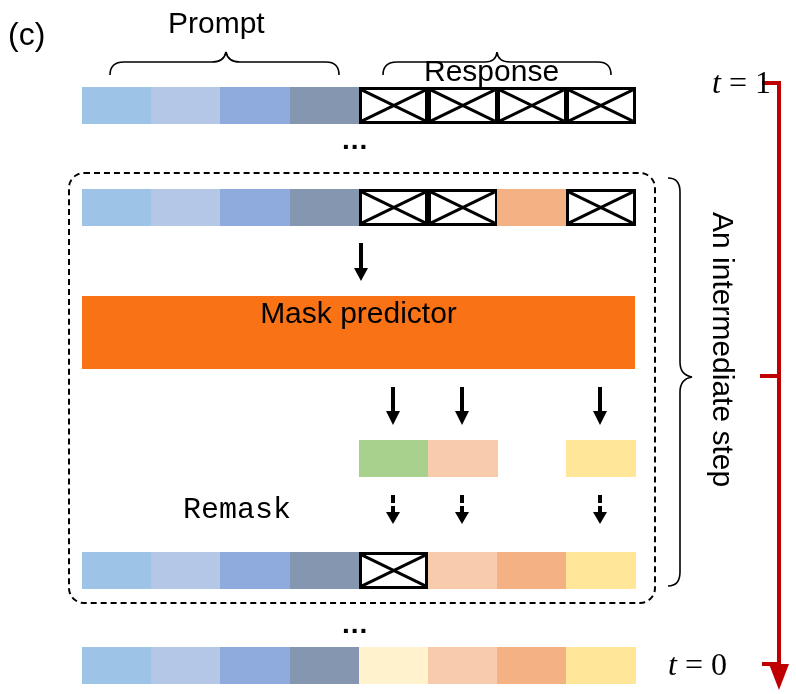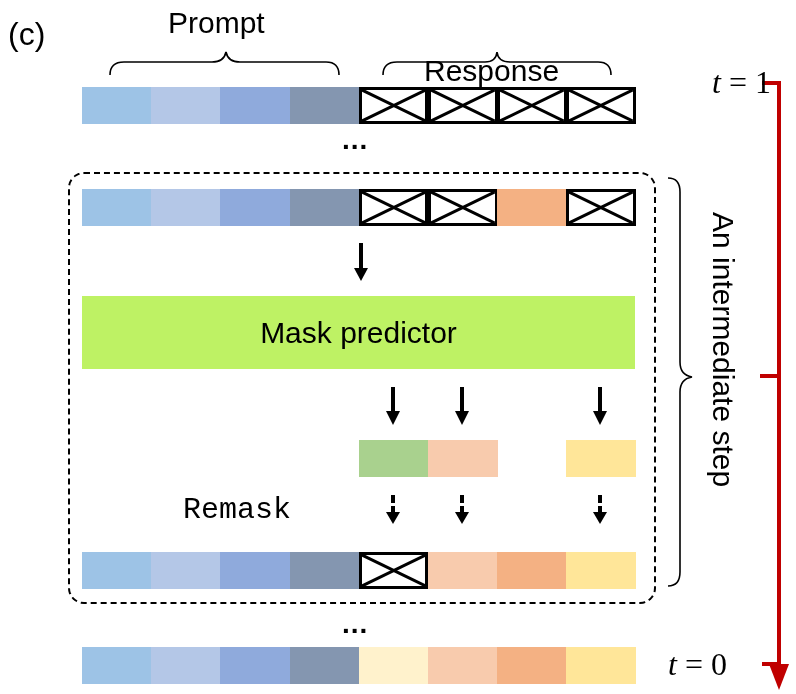--- a/index.html
+++ b/index.html
@@ -7,21 +7,21 @@
          font-family: "Liberation Sans", sans-serif; color: #000; }
   .abs { position: absolute; }
   .label { font-size: 30px; line-height: 1; white-space: nowrap; }
   .token { position: absolute; height: 37px; width: 69px; box-sizing: border-box; }
   .mask { background: #fff; border: 3px solid #000; }
   .mask svg { width: 100%; height: 100%; display: block; }
   .dots { font-size: 28px; font-weight: bold; letter-spacing: 1px; line-height: 1; }
   .math { font-family: "Liberation Serif", serif; font-size: 32px; line-height: 1; white-space: nowrap; }
   .math i { font-style: italic; }
   .dashbox { border: 2.5px dashed #000; border-radius: 16px; box-sizing: border-box; }
-  .predictor { background: #bef264; display: flex; align-items: center; justify-content: center; font-size: 30px; }
+  .predictor { background: #f97316; display: flex; justify-content: center; font-size: 30px; }
   svg.overlay { position: absolute; left: 0; top: 0; }
 </style>
 </head>
 <body>
 
 <div class="abs label" style="left:8px; top:18px; font-size:32px;">(c)</div>
 
 <div class="abs label" style="left:168px; top:8px;text-align:center;">Prompt</div>
 <div class="abs label" style="left:424px; top:8px;margin-top:48px;">Response</div>
 

